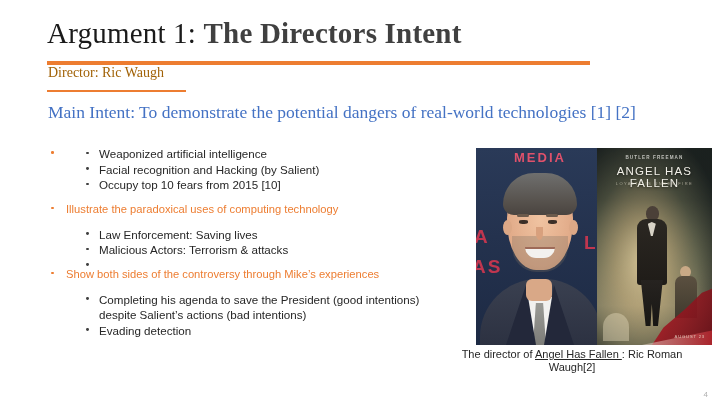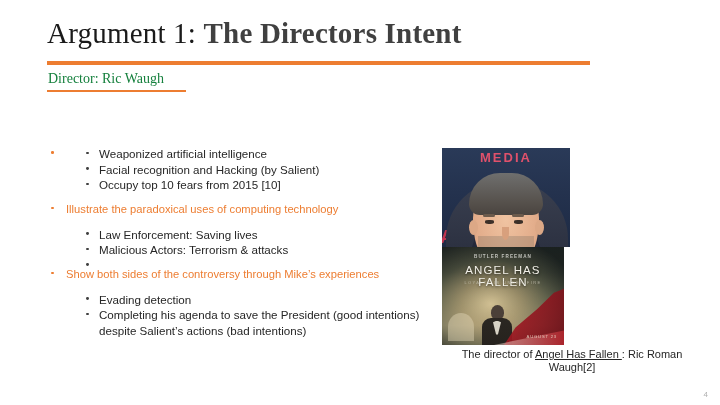--- a/index.html
+++ b/index.html
@@ -47,25 +47,25 @@
     top: 61px;
     width: 543px;
     height: 4px;
     background: #ED7D31;
   }
 
   
   .director {
     position: absolute;
     left: 48px;
-    top: 70px;
+    top: 64px;
     font-family: "Liberation Serif", serif;
     font-size: 14px;
     line-height: 18px;
-    color: #15803d;
+    color: #a16207;
     white-space: nowrap;
   }
   .director-rule {
     position: absolute;
     left: 47px;
     top: 90px;
     width: 139px;
     height: 1.5px;
     background: #ED7D31;
   }
@@ -129,26 +129,25 @@
     top: 5.5px;
     width: 2.8px;
     height: 2.8px;
     background: #404040;
     border-radius: 50%;
   }
 
   
   .pics {
     position: absolute;
-    left: 442px;
+    left: 476px;
     top: 148px;
-    width: 212px;
+    width: 236px;
     height: 197px;
     display: flex;
-    flex-direction: column;
   }
   .pic-left {
     position: relative;
     width: 128px;
     height: 197px;
     overflow: hidden;
     background: #233350;
   }
   
   .backdrop {
@@ -465,20 +464,21 @@
 <div class="slide">
 
   <div class="title">
     <span class="t-plain">Argument 1: </span><span class="t-accent">The Directors Intent</span>
   </div>
   <div class="title-rule"></div>
 
   <div class="director">Director: Ric Waugh</div>
   <div class="director-rule"></div>
 
+  <div class="main-intent">Main Intent: To demonstrate the potential dangers of real-world technologies [1] [2]</div>
 
   <div class="bullets">
 
     <div class="group">
       <div class="lvl1">
         <span class="dot"></span>
       </div>
       <div class="sublist">
         <div class="lvl2">
           <span class="dot"></span>
@@ -516,25 +516,25 @@
     </div>
 
     <div class="group">
       <div class="lvl1">
         <span class="dot"></span>
         <span>Show both sides of the controversy through Mike’s experiences</span>
       </div>
       <div class="sublist">
         <div class="lvl2">
           <span class="dot"></span>
+          <span>Completing his agenda to save the President (good intentions) despite Salient’s actions (bad intentions)</span>
+        </div>
+        <div class="lvl2">
+          <span class="dot"></span>
           <span>Evading detection</span>
-        </div>
-        <div class="lvl2">
-          <span class="dot"></span>
-          <span>Completing his agenda to save the President (good intentions) despite Salient’s actions (bad intentions)</span>
         </div>
       </div>
     </div>
 
   </div>
 
   <div class="pics">
 
     <div class="pic-left">
       <div class="backdrop"></div>

